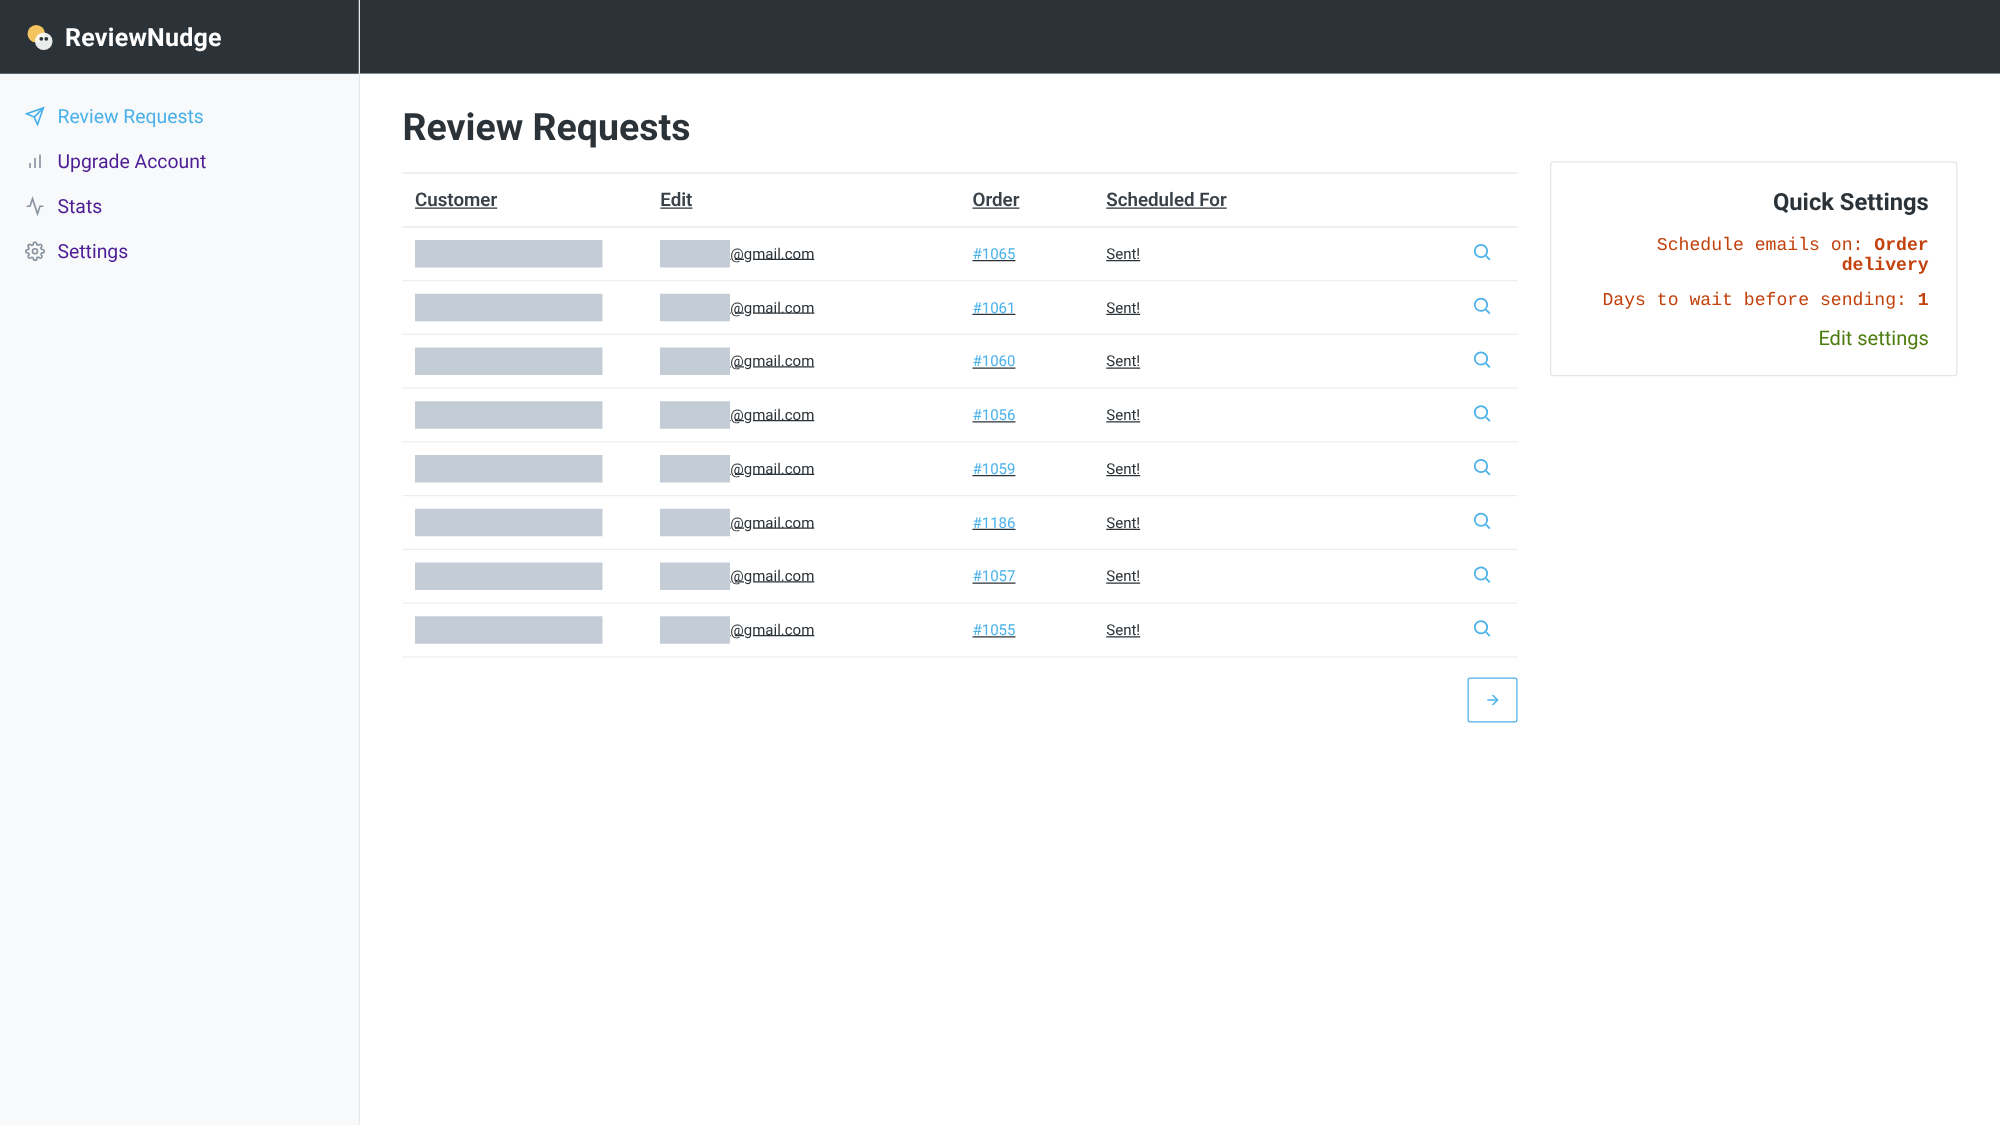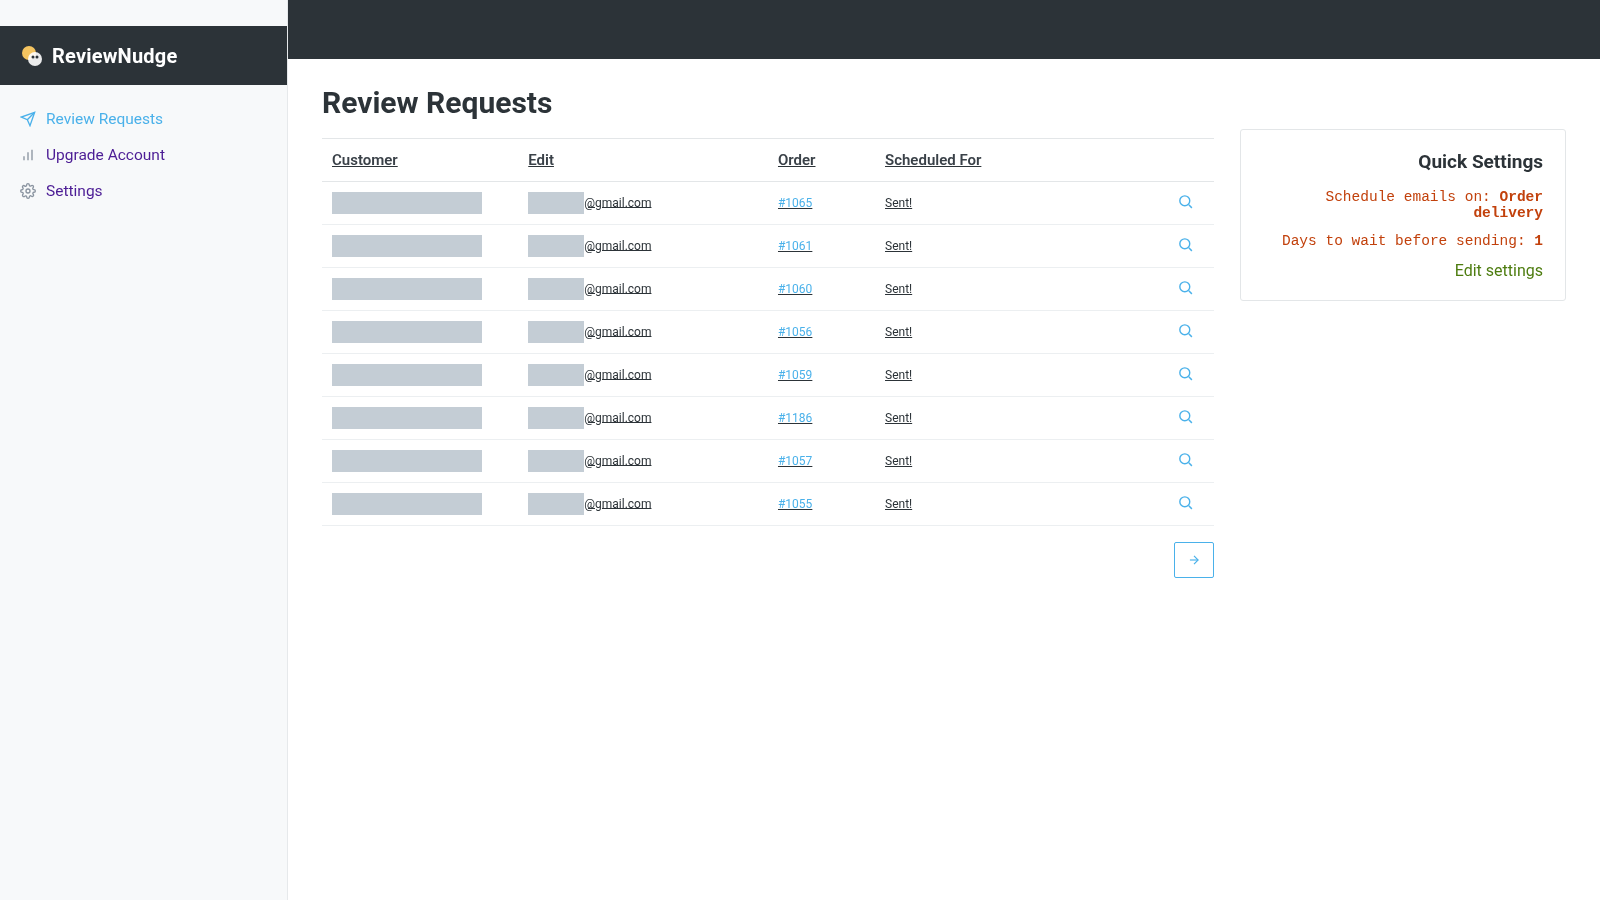--- a/index.html
+++ b/index.html
@@ -1,21 +1,21 @@
 <!DOCTYPE html>
 <html><head>
 <meta charset="utf-8">
 <style>
   * { box-sizing: border-box; margin: 0; padding: 0; }
   html, body { width: 1600px; height: 900px; font-family: -apple-system, BlinkMacSystemFont, "Segoe UI", Roboto, "Helvetica Neue", Arial, sans-serif; background: #f7f9fa; color: #2c3338; }
   .app { display: flex; width: 100%; height: 100%; }
   
   
   .sidebar { width: 288px; background: #f7f9fa; display: flex; flex-direction: column; border-right: 1px solid #e6e9eb; }
-  .logo-bar { height: 59px; background: #2c3338; display: flex; align-items: center; padding: 0 20px; gap: 8px; margin-top: 26px; }
+  .logo-bar { height: 59px; background: #2c3338; display: flex; align-items: center; padding: 0 20px; gap: 8px; }
   .logo-icon { width: 24px; height: 24px; display: inline-flex; align-items: center; justify-content: center; }
   .logo-text { color: #fff; font-weight: 700; font-size: 20px; letter-spacing: 0.2px; }
   .nav { padding: 16px 0; }
   .nav-item { display: flex; align-items: center; gap: 10px; padding: 9px 20px; color: #4c1d95; font-size: 15.5px; cursor: pointer; }
   .nav-item.active { color: #4ab1ea; }
   .nav-item .nav-icon { width: 16px; height: 16px; display: inline-flex; align-items: center; justify-content: center; color: #8a94a0; }
   .nav-item.active .nav-icon { color: #4ab1ea; }
   
   
   .main { flex: 1; display: flex; flex-direction: column; }
@@ -80,20 +80,28 @@
       </div>
       <div class="nav-item">
         <span class="nav-icon">
           <svg width="16" height="16" viewBox="0 0 24 24" fill="none" stroke="currentColor" stroke-width="2">
               <line x1="6" y1="20" x2="6" y2="14"></line>
               <line x1="12" y1="20" x2="12" y2="8"></line>
               <line x1="18" y1="20" x2="18" y2="4"></line>
             </svg>
         </span>
         <span>Upgrade Account</span>
+      </div>
+      <div class="nav-item">
+        <span class="nav-icon">
+          <svg width="16" height="16" viewBox="0 0 24 24" fill="none" stroke="currentColor" stroke-width="2">
+              <polyline points="22 12 18 12 15 21 9 3 6 12 2 12"></polyline>
+            </svg>
+        </span>
+        <span>Stats</span>
       </div>
       <div class="nav-item">
         <span class="nav-icon">
           <svg width="16" height="16" viewBox="0 0 24 24" fill="none" stroke="currentColor" stroke-width="2">
               <circle cx="12" cy="12" r="3"></circle>
               <path d="M19.4 15a1.65 1.65 0 0 0 .33 1.82l.06.06a2 2 0 1 1-2.83 2.83l-.06-.06a1.65 1.65 0 0 0-1.82-.33 1.65 1.65 0 0 0-1 1.51V21a2 2 0 1 1-4 0v-.09a1.65 1.65 0 0 0-1-1.51 1.65 1.65 0 0 0-1.82.33l-.06.06a2 2 0 1 1-2.83-2.83l.06-.06a1.65 1.65 0 0 0 .33-1.82 1.65 1.65 0 0 0-1.51-1H3a2 2 0 1 1 0-4h.09a1.65 1.65 0 0 0 1.51-1 1.65 1.65 0 0 0-.33-1.82l-.06-.06a2 2 0 1 1 2.83-2.83l.06.06a1.65 1.65 0 0 0 1.82.33h0a1.65 1.65 0 0 0 1-1.51V3a2 2 0 1 1 4 0v.09a1.65 1.65 0 0 0 1 1.51h0a1.65 1.65 0 0 0 1.82-.33l.06-.06a2 2 0 1 1 2.83 2.83l-.06.06a1.65 1.65 0 0 0-.33 1.82v0a1.65 1.65 0 0 0 1.51 1H21a2 2 0 1 1 0 4h-.09a1.65 1.65 0 0 0-1.51 1z"></path>
             </svg>
         </span>
         <span>Settings</span>
       </div>

